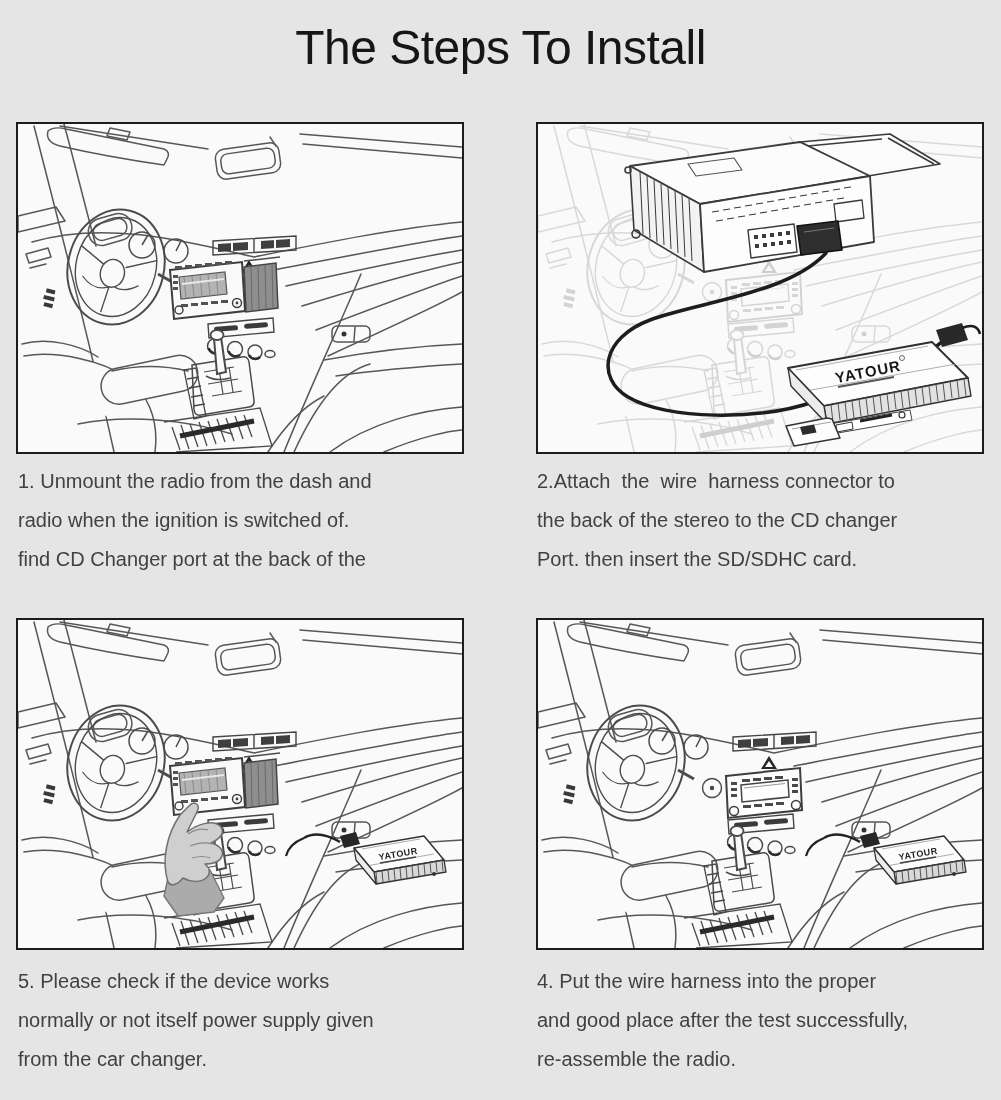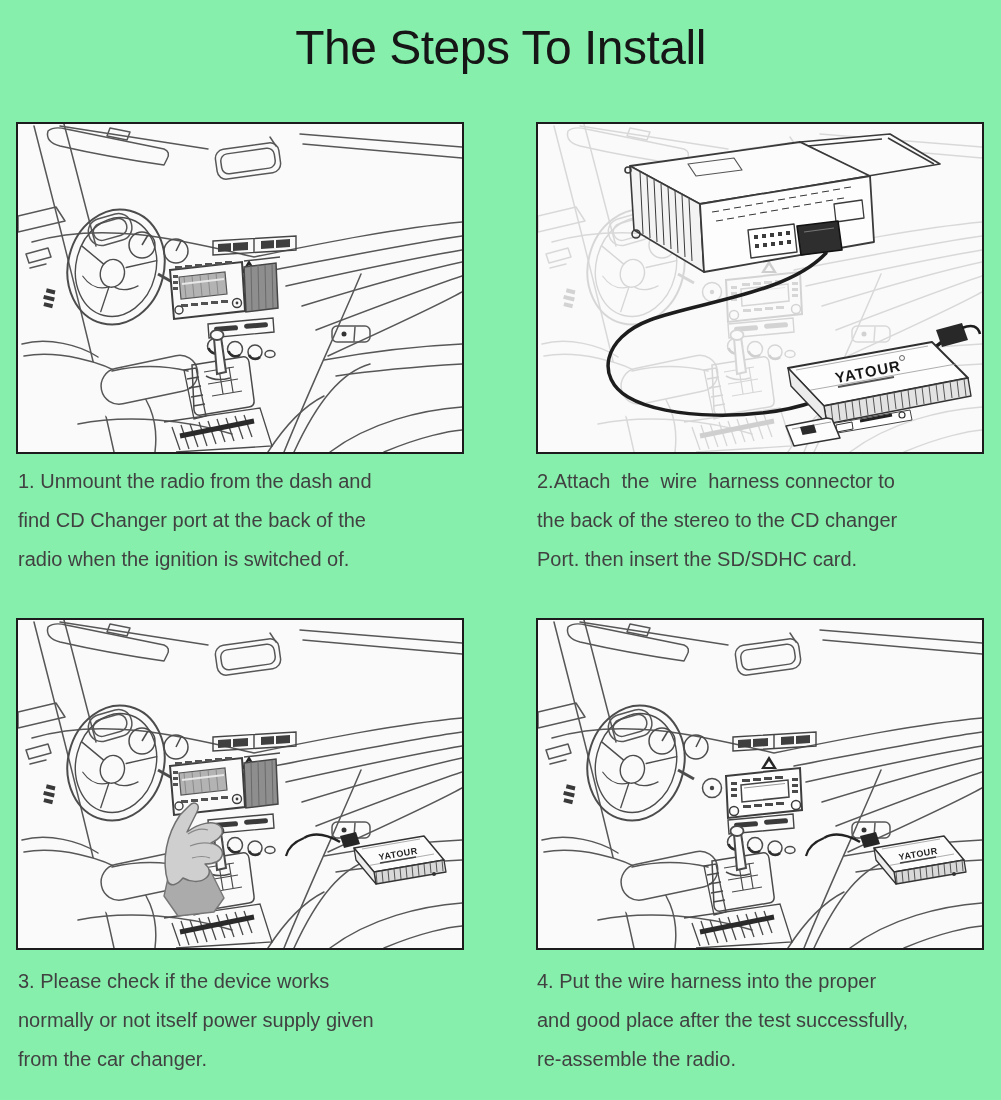--- a/index.html
+++ b/index.html
@@ -1,18 +1,18 @@
 <!DOCTYPE html>
 <html><head>
 <meta charset="utf-8">
 <style>
   * { margin:0; padding:0; box-sizing:border-box; }
   html,body { background:#ffffff; }
   .page {
-    position:relative; width:1001px; height:1100px; background:#86efac;
+    position:relative; width:1001px; height:1100px; background:#e5e5e5;
     font-family:"Liberation Sans", sans-serif; overflow:hidden;text-decoration:underline;
   }
   .title {
     position:absolute; top:20px; left:0; width:100%;
     text-align:center; font-size:48px; font-weight:400;
     letter-spacing:-0.5px; color:#161616;
   }
   .panel {
     position:absolute; width:448px; height:332px;
     border:2px solid #1c1c1c; background:#fafafa;
@@ -303,30 +303,30 @@
   <div class="panel" id="panel-4">
     <svg viewBox="0 0 444 328">
       <use href="#car-base"></use>
       <use href="#radio-in"></use>
       <use href="#adapter-small"></use>
     </svg>
   </div>
 
   <p class="caption" id="caption-1">
     <span class="cap-line">1. Unmount the radio from the dash and</span>
+    <span class="cap-line">radio when the ignition is switched of.</span>
     <span class="cap-line">find CD Changer port at the back of the</span>
-    <span class="cap-line">radio when the ignition is switched of.</span>
   </p>
   <p class="caption" id="caption-2">
     <span class="cap-line">2.Attach  the  wire  harness connector to</span>
     <span class="cap-line">the back of the stereo to the CD changer</span>
     <span class="cap-line">Port. then insert the SD/SDHC card.</span>
   </p>
   <p class="caption" id="caption-3">
-    <span class="cap-line">3. Please check if the device works</span>
+    <span class="cap-line">5. Please check if the device works</span>
     <span class="cap-line">normally or not itself power supply given</span>
     <span class="cap-line">from the car changer.</span>
   </p>
   <p class="caption" id="caption-4">
     <span class="cap-line">4. Put the wire harness into the proper</span>
     <span class="cap-line">and good place after the test successfully,</span>
     <span class="cap-line">re-assemble the radio.</span>
   </p>
 
 </div>

